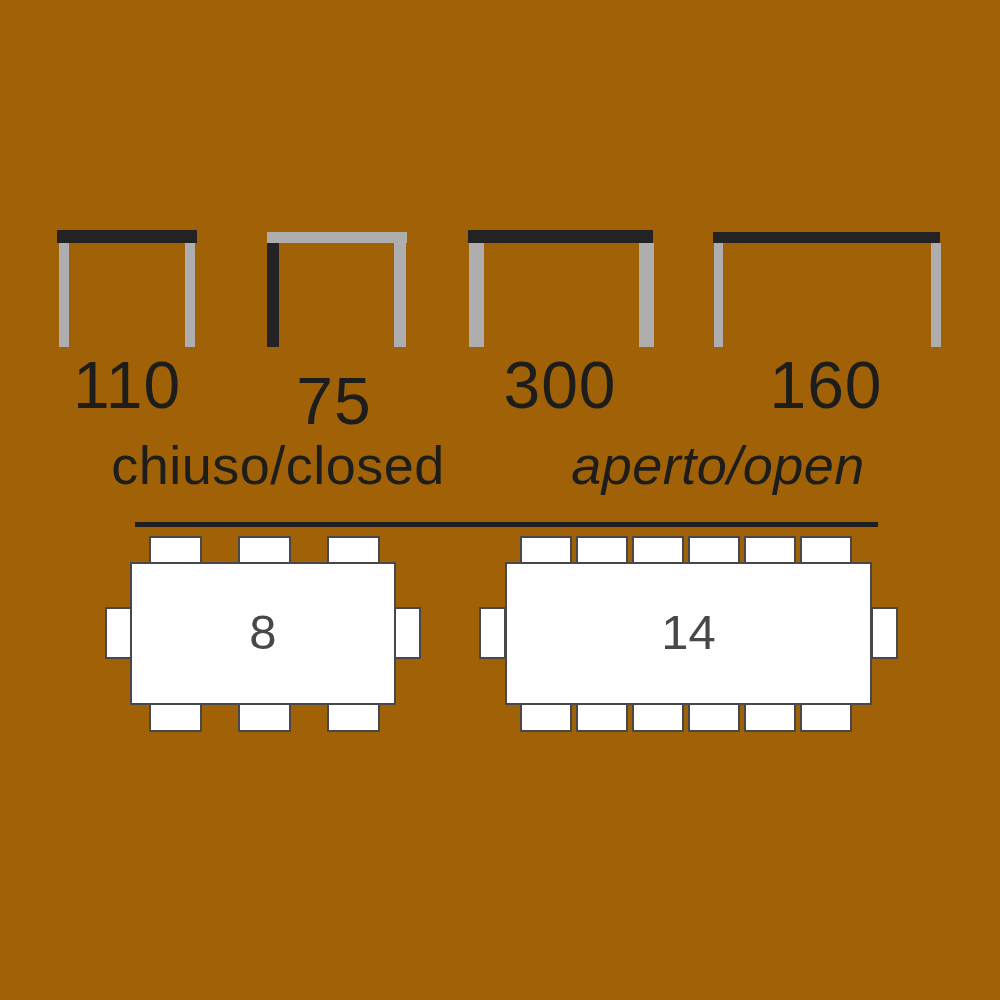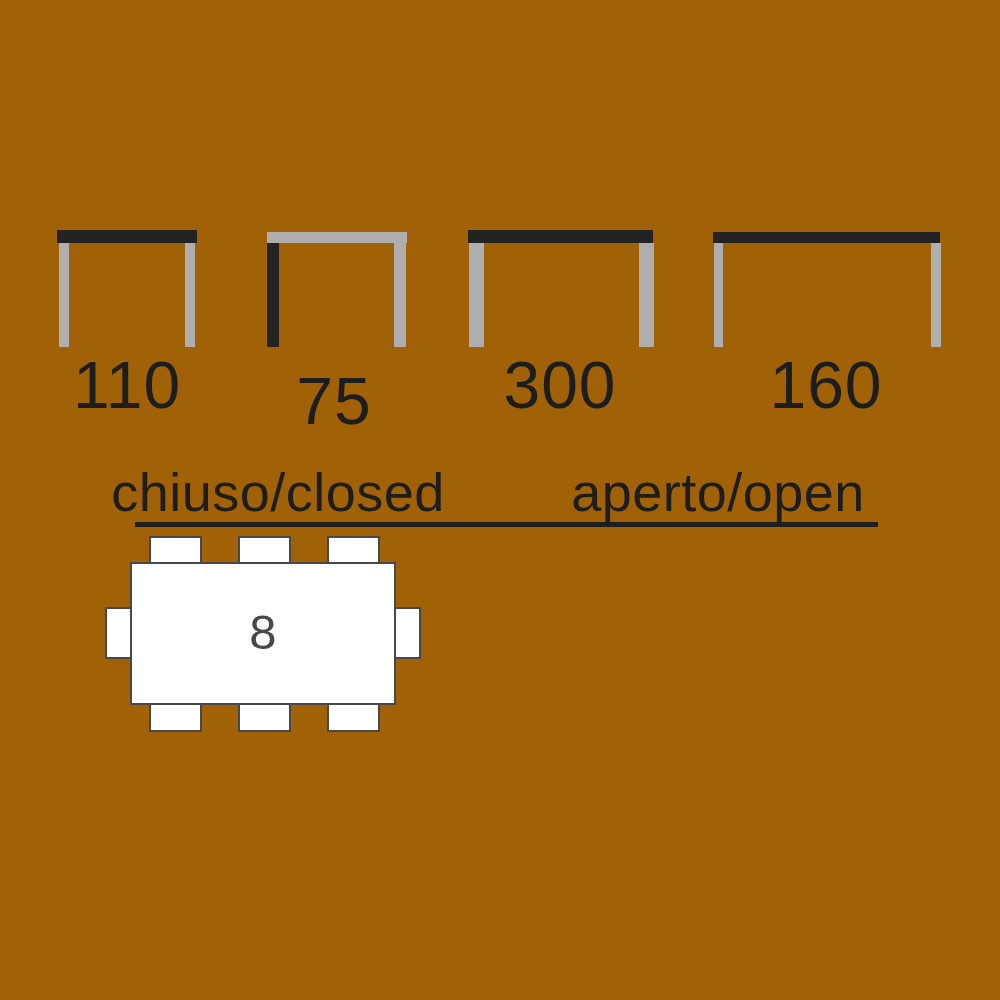--- a/index.html
+++ b/index.html
@@ -23,24 +23,24 @@
   .sv4-bar{left:713px;top:232px;width:227px;height:11px;}
   .sv4-legl{left:714px;top:243px;width:9px;height:104px;}
   .sv4-legr{left:931px;top:243px;width:10px;height:104px;}
   .dim{
     position:absolute;top:352px;width:300px;text-align:center;
     font-size:66px;font-weight:500;color:#1d1d1b;letter-spacing:1px;line-height:1;
   }
   .dim1{left:-23px;} .dim2{left:184px;margin-top:16px;} .dim3{left:410px;} .dim4{left:676px;}
   
   .plan-label{
-    position:absolute;top:465px;width:500px;text-align:center;
+    position:absolute;top:438px;width:500px;text-align:center;
     font-size:54px;font-weight:500;color:#1d1d1b;line-height:1;letter-spacing:0.5px;
   }
-  .label-closed{left:28px;} .label-open{left:468px;}
+  .label-closed{left:28px;} .label-open{left:468px;font-style:italic;}
   .rule{position:absolute;left:135px;top:522px;width:743px;height:5px;background:#1f1f1f;}
   
   .plan{position:absolute;top:536px;height:200px;}
   .plan-closed{left:105px;width:320px;}
   .plan-open{left:479px;width:422px;}
   .table-rect{
     position:absolute;box-sizing:border-box;border:2.5px solid #48484a;background:#ffffff;
     z-index:2;display:flex;align-items:center;justify-content:center;
   }
   .plan-closed .table-rect{left:25px;top:26px;width:266px;height:143px;}
@@ -98,14 +98,37 @@
       <span class="seat-count">8</span>
     </div>
     <div class="chair side-chair side-r"></div>
     <div class="chair-row chairs-bottom">
         <div class="chair"></div>
         <div class="chair"></div>
         <div class="chair"></div>
       </div>
   </div>
 
+  <div class="plan plan-open">
+    <div class="chair-row chairs-top">
+        <div class="chair"></div>
+        <div class="chair"></div>
+        <div class="chair"></div>
+        <div class="chair"></div>
+        <div class="chair"></div>
+        <div class="chair"></div>
+      </div>
+    <div class="chair side-chair side-l"></div>
+    <div class="table-rect">
+      <span class="seat-count">14</span>
+    </div>
+    <div class="chair side-chair side-r"></div>
+    <div class="chair-row chairs-bottom">
+        <div class="chair"></div>
+        <div class="chair"></div>
+        <div class="chair"></div>
+        <div class="chair"></div>
+        <div class="chair"></div>
+        <div class="chair"></div>
+      </div>
+  </div>
 
 </div>
 
 </body></html>

